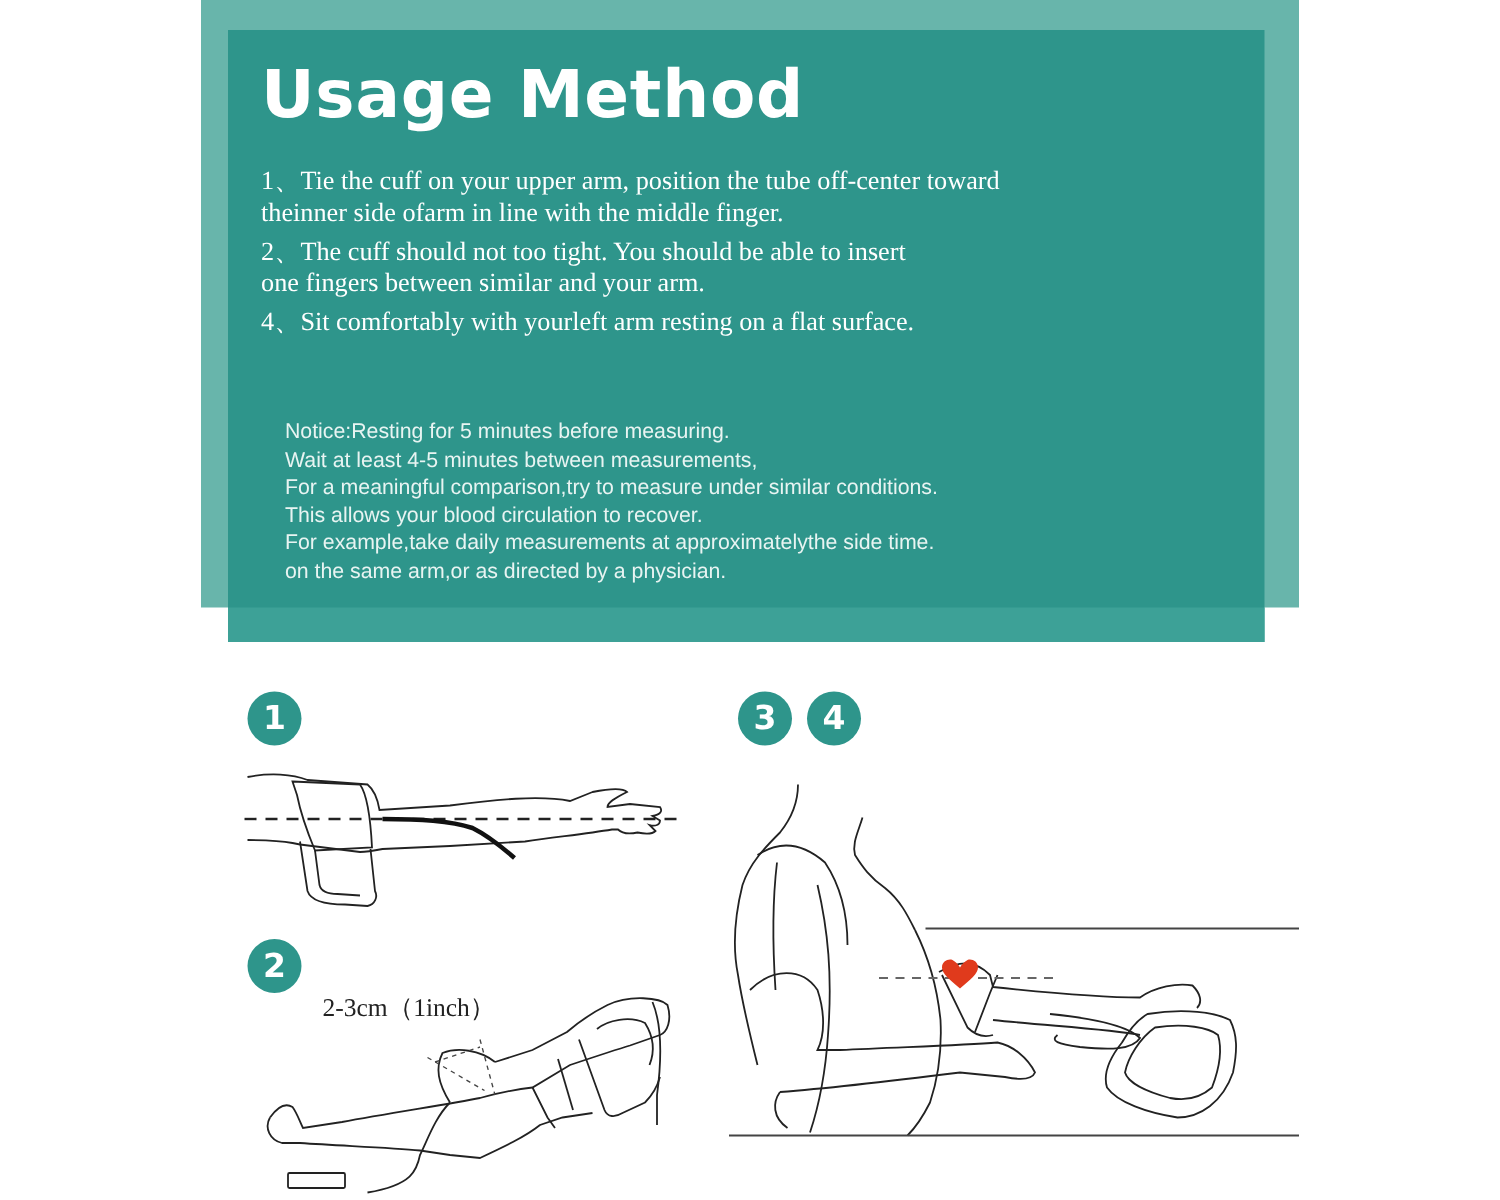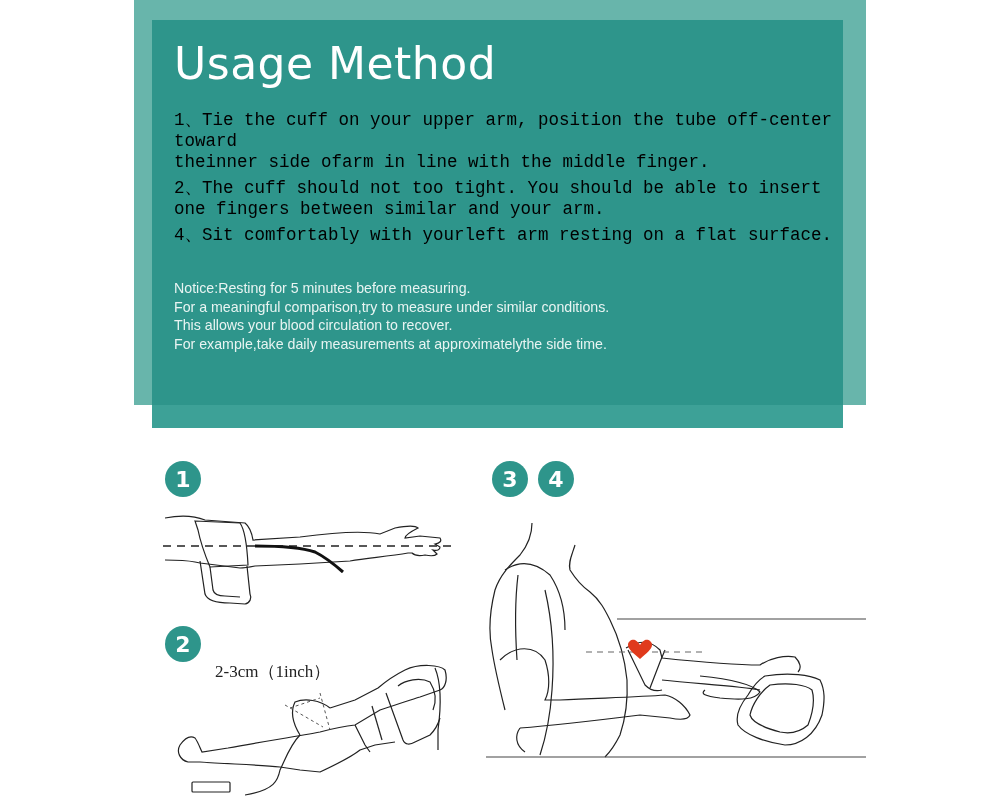--- a/index.html
+++ b/index.html
@@ -13,36 +13,36 @@
   .inner-panel {
     position: absolute; left: 152px; top: 20px; width: 691px; height: 408px;
     background: #2e958b;
   }
   .inner-panel .bottom-band {
     position: absolute; left: 0; right: 0; bottom: 0; height: 23px;
     background: #3da197;
   }
   .title {
     position: absolute; left: 22px; top: 18px;
-    color: #ffffff; font-size: 44px; font-weight: normal; letter-spacing: 0.5px;
+    color: #ffffff; font-size: 44px; font-weight: bold; letter-spacing: 0.5px;
     font-family: "DejaVu Sans", sans-serif;
     text-align: right;
   }
   .steps {
     position: absolute; left: 22px; top: 90px; width: 660px;
-    color: #000000; font-size: 17.5px; line-height: 21px;
-    font-family: Liberation Mono, monospace;
+    color: #ffffff; font-size: 17.5px; line-height: 21px;
+    font-family: Liberation Serif, serif;
   }
   .step { margin-bottom: 5px; }
   .notice {
     position: absolute; left: 22px; top: 259px; width: 640px;
     color: #e8f4f2; font-size: 14.2px; line-height: 18.6px;
     font-family: "Liberation Sans", sans-serif;
   }
-  .notice div { white-space: nowrap; }
+  .notice div { white-space: nowrap; margin-left: 16px; }
 
   .badge {
     position: absolute; width: 36px; height: 36px; border-radius: 50%;
     background: #2e958b; color: #ffffff;
     display: flex; align-items: center; justify-content: center;
     font-family: "DejaVu Sans", sans-serif; font-weight: bold; font-size: 22px;
   }
   .measure-label {
     position: absolute; left: 215px; top: 660px;
     font-size: 17px; color: #222; font-family: Liberation Serif, serif;
@@ -64,23 +64,25 @@
     <div class="step">
       <div>2、The cuff should not too tight. You should be able to insert</div>
       <div>one fingers between similar and your arm.</div>
     </div>
     <div class="step">
       <div>4、Sit comfortably with yourleft arm resting on a flat surface.</div>
     </div>
   </div>
   <div class="notice">
     <div>Notice:Resting for 5 minutes before measuring.</div>
+    <div>Wait at least 4-5 minutes between measurements,</div>
     <div>For a meaningful comparison,try to measure under similar conditions.</div>
     <div>This allows your blood circulation to recover.</div>
     <div>For example,take daily measurements at approximatelythe side time.</div>
+    <div>on the same arm,or as directed by a physician.</div>
   </div>
 </div>
 
 <div class="badge" style="left:165px; top:461px;">1</div>
 <div class="badge" style="left:165px; top:626px;">2</div>
 <div class="badge" style="left:492px; top:461px;">3</div>
 <div class="badge" style="left:538px; top:461px;">4</div>
 
 <div class="measure-label">2-3cm（1inch）</div>
 

